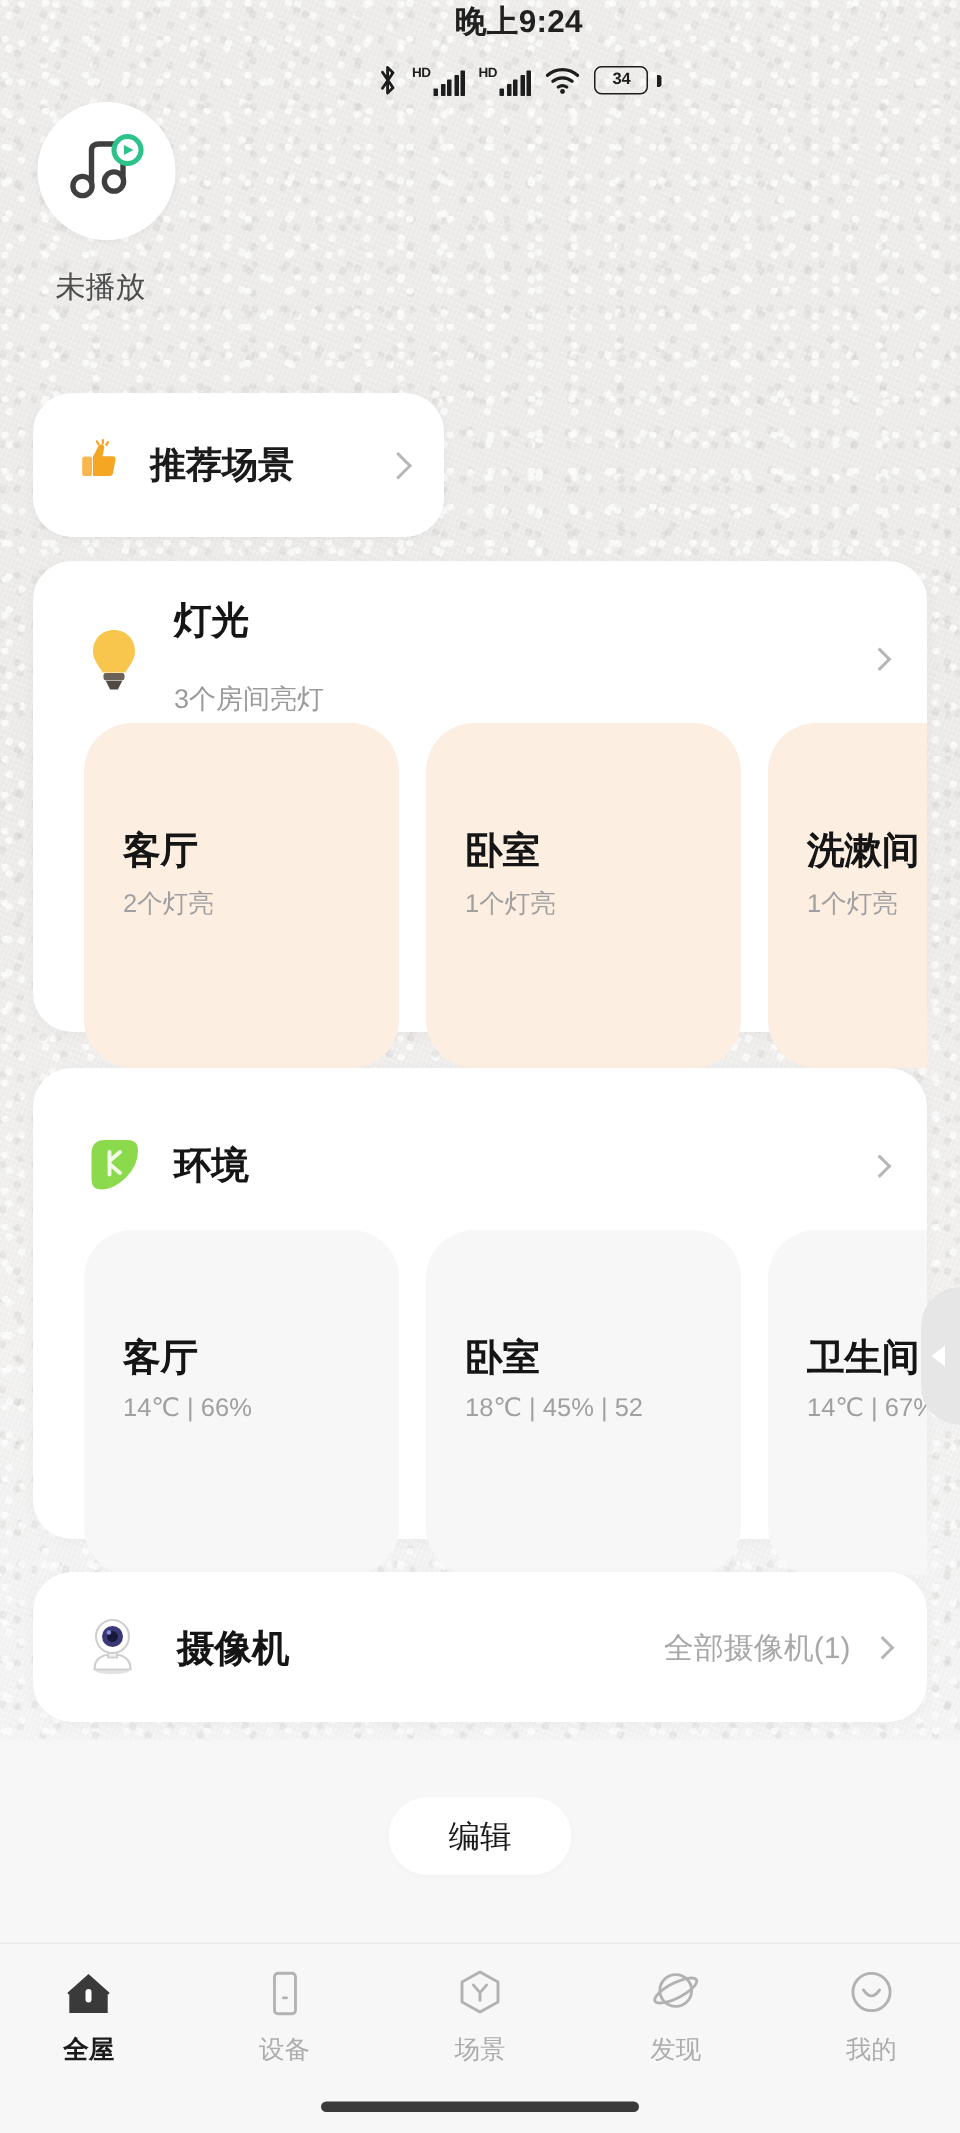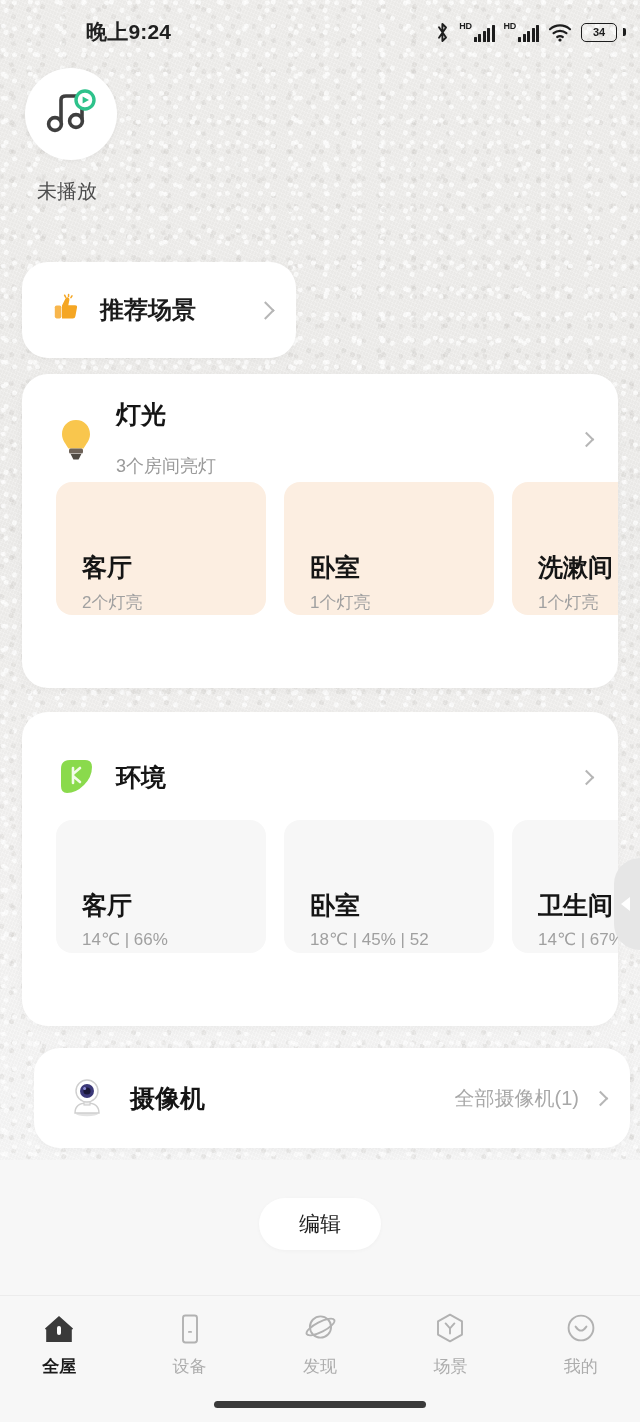--- a/index.html
+++ b/index.html
@@ -51,22 +51,23 @@
   }
 
   
   .status-bar {
     position: absolute;
     left: 0; top: 0;
     width: 640px; height: 64px;
     display: flex;
     align-items: center;
     justify-content: space-between;
-    padding: 0 14px 0 86px;
+    padding: 0 34px 0 86px;
     z-index: 5;
+    flex-direction: column;
   }
   .status-time {
     font-size: 21px;
     font-weight: 700;
     color: #202020;
     letter-spacing: 0.2px;
   }
   .status-icons {
     display: flex;
     align-items: center;
@@ -158,21 +159,21 @@
     transform: rotate(45deg);
     flex: none;
   }
   .chev.small {
     width: 11px; height: 11px;
     border-right-width: 2.4px; border-top-width: 2.4px;
   }
 
   .card-lights { left: 22px; top: 374px; width: 596px; height: 314px; }
   .card-env    { left: 22px; top: 712px; width: 596px; height: 314px; }
-  .card-camera { left: 34px; top: 1048px; width: 596px; height: 100px;
+  .card-camera { left: 22px; top: 1048px; width: 596px; height: 100px;
                  display: flex; align-items: center; padding: 0 24px 0 30px; }
 
   .card-head {
     display: flex;
     align-items: center;
     padding: 26px 26px 0 30px;
     height: 104px;
   }
   .head-icon {
     width: 48px; height: 48px;
@@ -196,22 +197,22 @@
   .tile-row {
     display: flex;
     gap: 18px;
     padding: 0 0 0 34px;
     margin-top: 4px;
     overflow: hidden;
   }
   .tile {
     flex: none;
     width: 210px;
-    height: 133px;
-    border-radius: 16px;
+    height: 230px;
+    border-radius: 32px;
     padding: 72px 0 0 26px;
   }
   .tile-warm { background: #fceee1; }
   .tile-plain { background: #f7f7f7; }
   .tile-name {
     font-size: 25px;
     font-weight: 700;
     color: #151515;
     line-height: 1.1;
   }
@@ -481,35 +482,35 @@
         <rect x="10" y="3.5" width="14" height="27" rx="2.4" fill="none" stroke="#b2b2b2" stroke-width="1.9"></rect>
         <rect x="15" y="19" width="4" height="1.8" rx="0.9" fill="#b2b2b2"></rect>
       </svg>
     </span>
     <span class="nav-label">设备</span>
   </div>
 
   <div class="nav-item">
     <span class="nav-icon">
       <svg width="34" height="34" viewBox="0 0 34 34">
-        <circle cx="17.5" cy="15" r="10.6" fill="none" stroke="#b2b2b2" stroke-width="1.9"></circle>
-        <ellipse cx="17.5" cy="15" rx="15.5" ry="5" transform="rotate(-27 17.5 15)" fill="none" stroke="#b2b2b2" stroke-width="1.9"></ellipse>
-      </svg>
-    </span>
-    <span class="nav-label">发现</span>
+        <path d="M17 2.6 L29 9.4 L29 22.6 L17 29.4 L5 22.6 L5 9.4 Z" fill="none" stroke="#b2b2b2" stroke-width="1.9" stroke-linejoin="round"></path>
+        <path d="M12.6 11.4 L17 16.4 L21.4 11.4 M17 16.4 L17 21.6" fill="none" stroke="#b2b2b2" stroke-width="1.9" stroke-linecap="round"></path>
+      </svg>
+    </span>
+    <span class="nav-label">场景</span>
   </div>
 
   <div class="nav-item">
     <span class="nav-icon">
       <svg width="34" height="34" viewBox="0 0 34 34">
-        <path d="M17 2.6 L29 9.4 L29 22.6 L17 29.4 L5 22.6 L5 9.4 Z" fill="none" stroke="#b2b2b2" stroke-width="1.9" stroke-linejoin="round"></path>
-        <path d="M12.6 11.4 L17 16.4 L21.4 11.4 M17 16.4 L17 21.6" fill="none" stroke="#b2b2b2" stroke-width="1.9" stroke-linecap="round"></path>
-      </svg>
-    </span>
-    <span class="nav-label">场景</span>
+        <circle cx="17.5" cy="15" r="10.6" fill="none" stroke="#b2b2b2" stroke-width="1.9"></circle>
+        <ellipse cx="17.5" cy="15" rx="15.5" ry="5" transform="rotate(-27 17.5 15)" fill="none" stroke="#b2b2b2" stroke-width="1.9"></ellipse>
+      </svg>
+    </span>
+    <span class="nav-label">发现</span>
   </div>
 
   <div class="nav-item">
     <span class="nav-icon">
       <svg width="34" height="34" viewBox="0 0 34 34">
         <circle cx="17" cy="16" r="12.4" fill="none" stroke="#b2b2b2" stroke-width="1.9"></circle>
         <path d="M11.6 14.6 Q17 22.6 22.4 14.6" fill="none" stroke="#b2b2b2" stroke-width="1.9" stroke-linecap="round"></path>
       </svg>
     </span>
     <span class="nav-label">我的</span>

